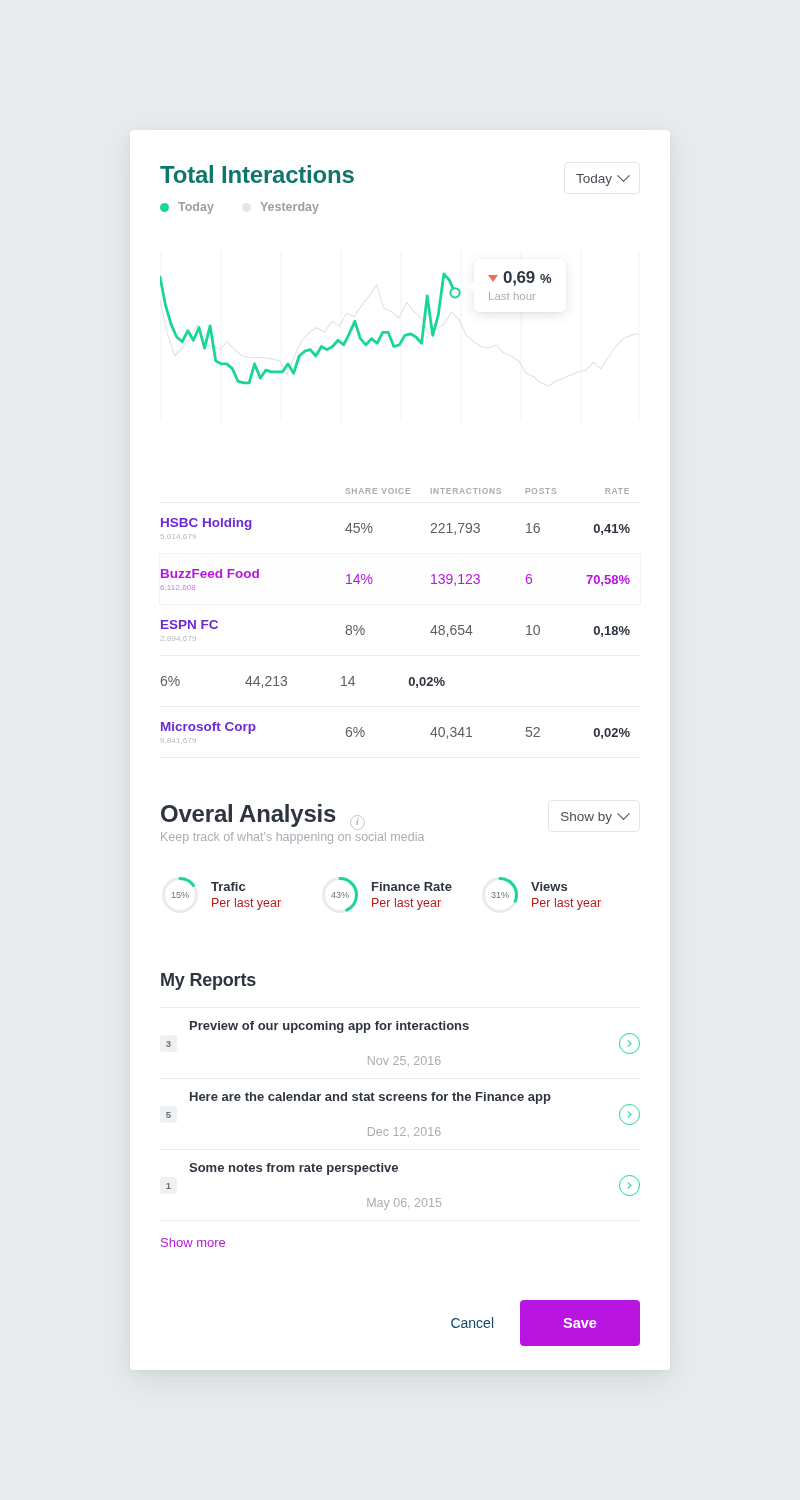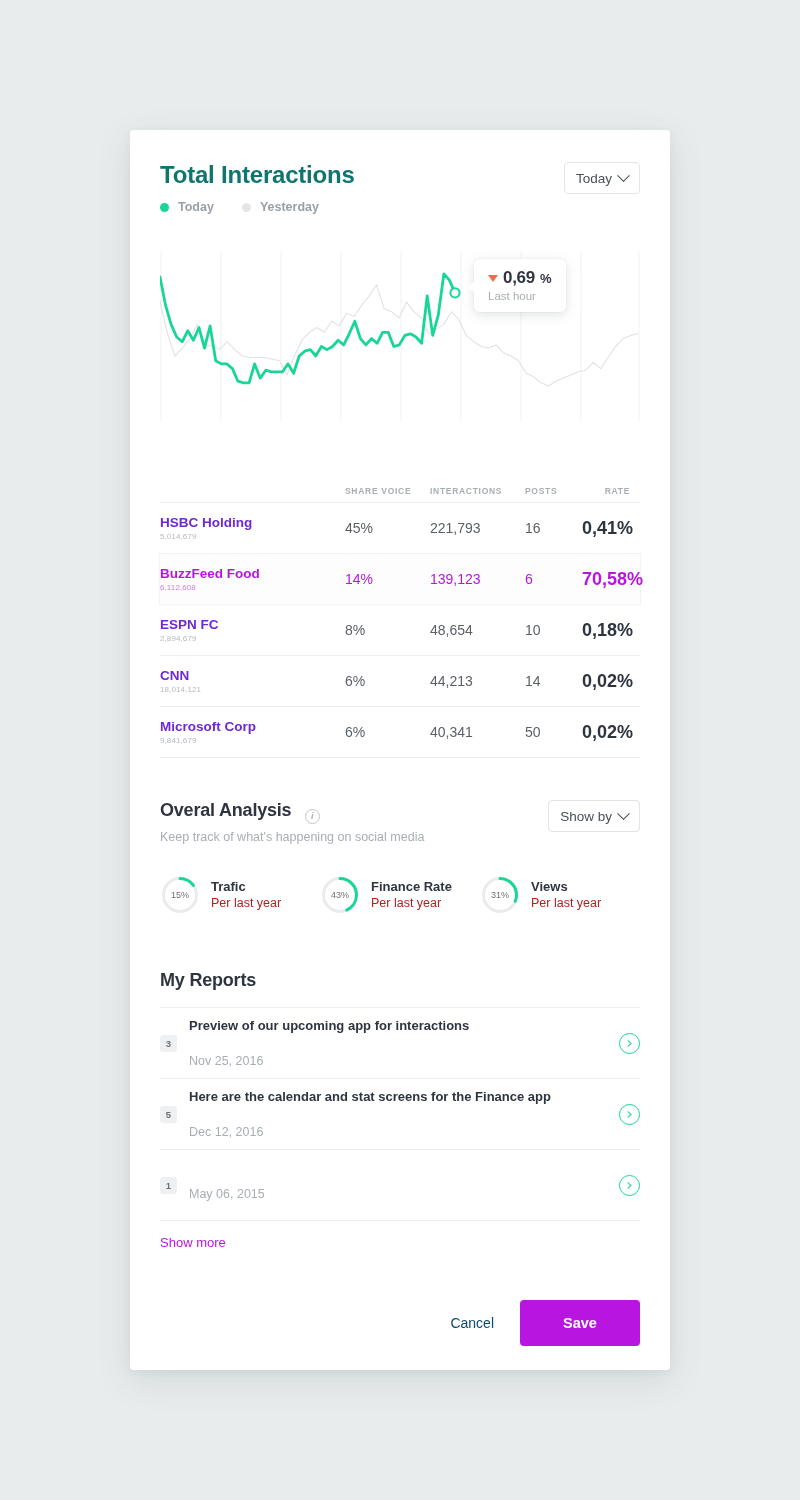--- a/index.html
+++ b/index.html
@@ -105,31 +105,31 @@
   .hr { height: 1px; background: #ecedef; }
 
   .drow { height: 50px; position: relative; }
   .drow.hl {
     background: #fdfdfe;
     box-shadow: 0 0 0 1px #f2f3f5;
   }
   .nm { font-size: 13.5px; font-weight: bold; color: #6d28d9; line-height: 15px; }
   .sub { font-size: 8px; color: #b4b9be; margin-top: 2px; letter-spacing: 0.1px; }
   .val { font-size: 14px; color: #5b6067; }
-  .rate { font-size: 18px; font-weight: bold; color: #2e3440; }
+  .rate { font-size: 13px; font-weight: bold; color: #2e3440; }
 
   .hl .nm, .hl .val, .hl .rate, .hl .sub { color: #b816e0; }
   .hl .sub { color: #d07ae8; }
 
   
   .oa-head {
     position: absolute; left: 30px; top: 670px; width: 480px;
     display: flex; align-items: flex-start; justify-content: space-between;
   }
-  .oa-title { font-size: 18px; font-weight: bold; color: #2e3440; letter-spacing: -0.2px; }
+  .oa-title { font-size: 24px; font-weight: bold; color: #2e3440; letter-spacing: -0.2px; }
   .info-ico {
     width: 15px; height: 15px; border-radius: 50%; border: 1.2px solid #c3c7cb;
     display: inline-flex; align-items: center; justify-content: center;
     font-size: 9px; color: #a8aeb3; font-style: italic; font-weight: bold;
     margin-left: 9px; position: relative; top: 3px;
   }
   .oa-sub { position: absolute; left: 30px; top: 700px; font-size: 12.5px; color: #a8aeb3; }
 
   .donuts { position: absolute; left: 30px; top: 745px; width: 480px; display: flex; }
   .donut-item { display: flex; align-items: center; width: 170px; }
@@ -147,21 +147,21 @@
   .rep-title { position: absolute; left: 30px; top: 840px; font-size: 18px; font-weight: bold; color: #2e3440; letter-spacing: -0.2px; }
   .reports { position: absolute; left: 30px; top: 877px; width: 480px; }
   .rep-row { height: 70px; display: flex; align-items: center; }
   .badge {
     width: 17px; height: 17px; border-radius: 3px; background: #eef0f2;
     display: flex; align-items: center; justify-content: center;
     font-size: 9.5px; font-weight: bold; color: #6b7076; flex: none;
   }
   .rep-txt { margin-left: 12px; flex: 1; }
   .rep-h { font-size: 13px; font-weight: bold; color: #2e3440; line-height: 18px; }
-  .rep-d { font-size: 12.5px; color: #a8aeb3; line-height: 18px; margin-top: 17px; }
+  .rep-d { font-size: 12.5px; color: #a8aeb3; line-height: 18px; margin-top: 17px; text-align: center; }
   .go {
     width: 21px; height: 21px; border-radius: 50%; border: 1.4px solid #18d69a;
     display: flex; align-items: center; justify-content: center; flex: none; cursor: pointer;
   }
   .go-chev {
     width: 5px; height: 5px; border-top: 1.4px solid #18d69a; border-right: 1.4px solid #18d69a;
     transform: rotate(45deg) translate(-1px,1px);
   }
 
   .showmore {
@@ -274,38 +274,34 @@
               <div class="nm">ESPN FC</div>
               <div class="sub">2,894,679</div>
             </div>
             <div class="c-share val">8%</div>
             <div class="c-inter val">48,654</div>
             <div class="c-posts val">10</div>
             <div class="c-rate rate">0,18%</div>
           </div>
           <div class="hr"></div>
           <div class="trow drow">
-            <div class="c-name">
-              <div class="nm">CNN</div>
-              <div class="sub">18,014,121</div>
-            </div>
             <div class="c-share val">6%</div>
             <div class="c-inter val">44,213</div>
             <div class="c-posts val">14</div>
             <div class="c-rate rate">0,02%</div>
           </div>
           <div class="hr"></div>
           <div class="trow drow">
             <div class="c-name">
               <div class="nm">Microsoft Corp</div>
               <div class="sub">9,841,679</div>
             </div>
             <div class="c-share val">6%</div>
             <div class="c-inter val">40,341</div>
-            <div class="c-posts val">50</div>
+            <div class="c-posts val">52</div>
             <div class="c-rate rate">0,02%</div>
           </div>
           <div class="hr"></div>
         </div>
     </div>
 
     <div class="oa-head">
       <div>
         <span class="oa-title">Overal Analysis</span>
         <span class="info-ico">i</span>
@@ -380,20 +376,21 @@
             <div class="rep-d">Dec 12, 2016</div>
           </div>
           <div class="go">
             <span class="go-chev"></span>
           </div>
         </div>
         <div class="hr"></div>
         <div class="rep-row">
           <div class="badge">1</div>
           <div class="rep-txt">
+            <div class="rep-h">Some notes from rate perspective</div>
             <div class="rep-d">May 06, 2015</div>
           </div>
           <div class="go">
             <span class="go-chev"></span>
           </div>
         </div>
         <div class="hr"></div>
       </div>
 
     <div class="showmore">Show more</div>

